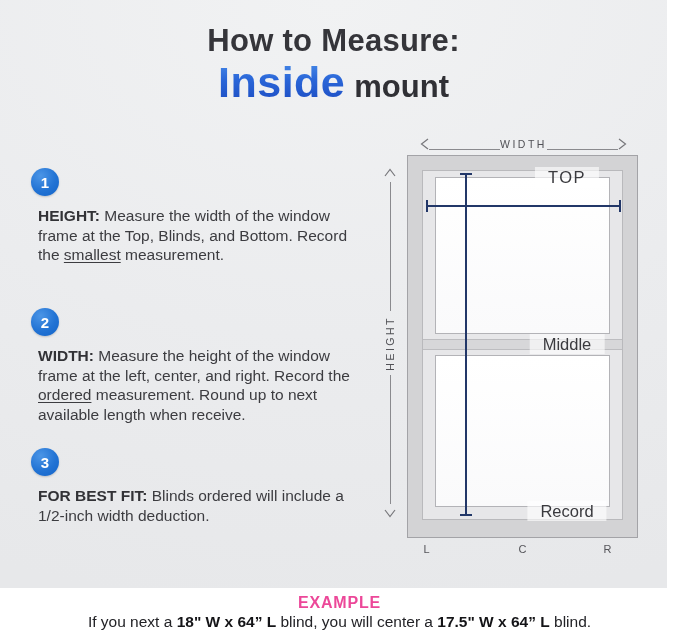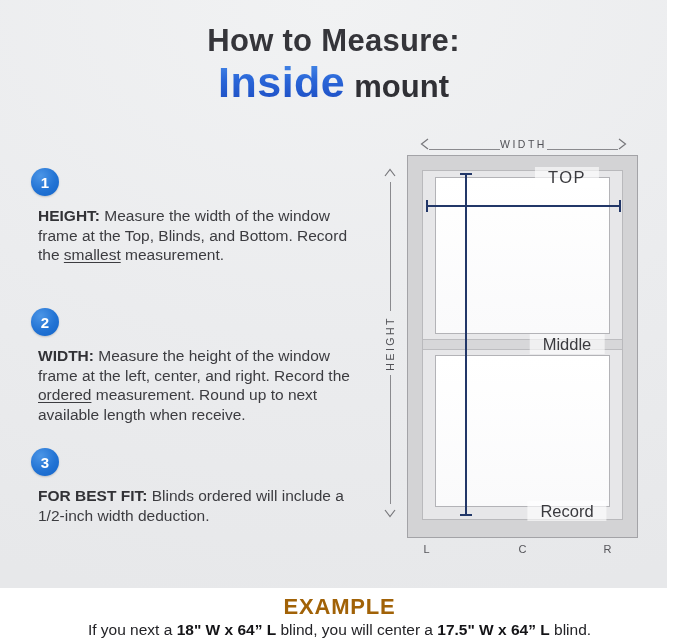--- a/index.html
+++ b/index.html
@@ -79,21 +79,21 @@
   }
   .marker-top { top:167px; letter-spacing:1.5px; }
   .marker-middle { top:334px;text-align:right; }
   .marker-bottom { top:501px; }
 
   .axis-label { position:absolute; top:543px; transform:translateX(-50%); font-size:11px; letter-spacing:1px; color:#55555a; }
   .axis-l { left:427px; } .axis-c { left:523px; } .axis-r { left:608px; }
 
   
   .example-band { position:absolute; left:0; top:588px; width:679px; height:54px; background:#ffffff; text-align:center; }
-  .example-heading { margin-top:6px; font-size:22px; font-weight:700; letter-spacing:0.8px; color:#a16207; }
+  .example-heading { margin-top:6px; font-size:16px; font-weight:700; letter-spacing:0.8px; color:#ec4899; }
   .example-text { margin-top:1px; font-size:15.5px; color:#232327; }
   .example-text b { font-weight:700; color:#141417; }
 </style>
 </head>
 <body>
 
 <div id="canvas">
 
   <div class="title">
     <div class="title-l1">How to Measure:</div>

